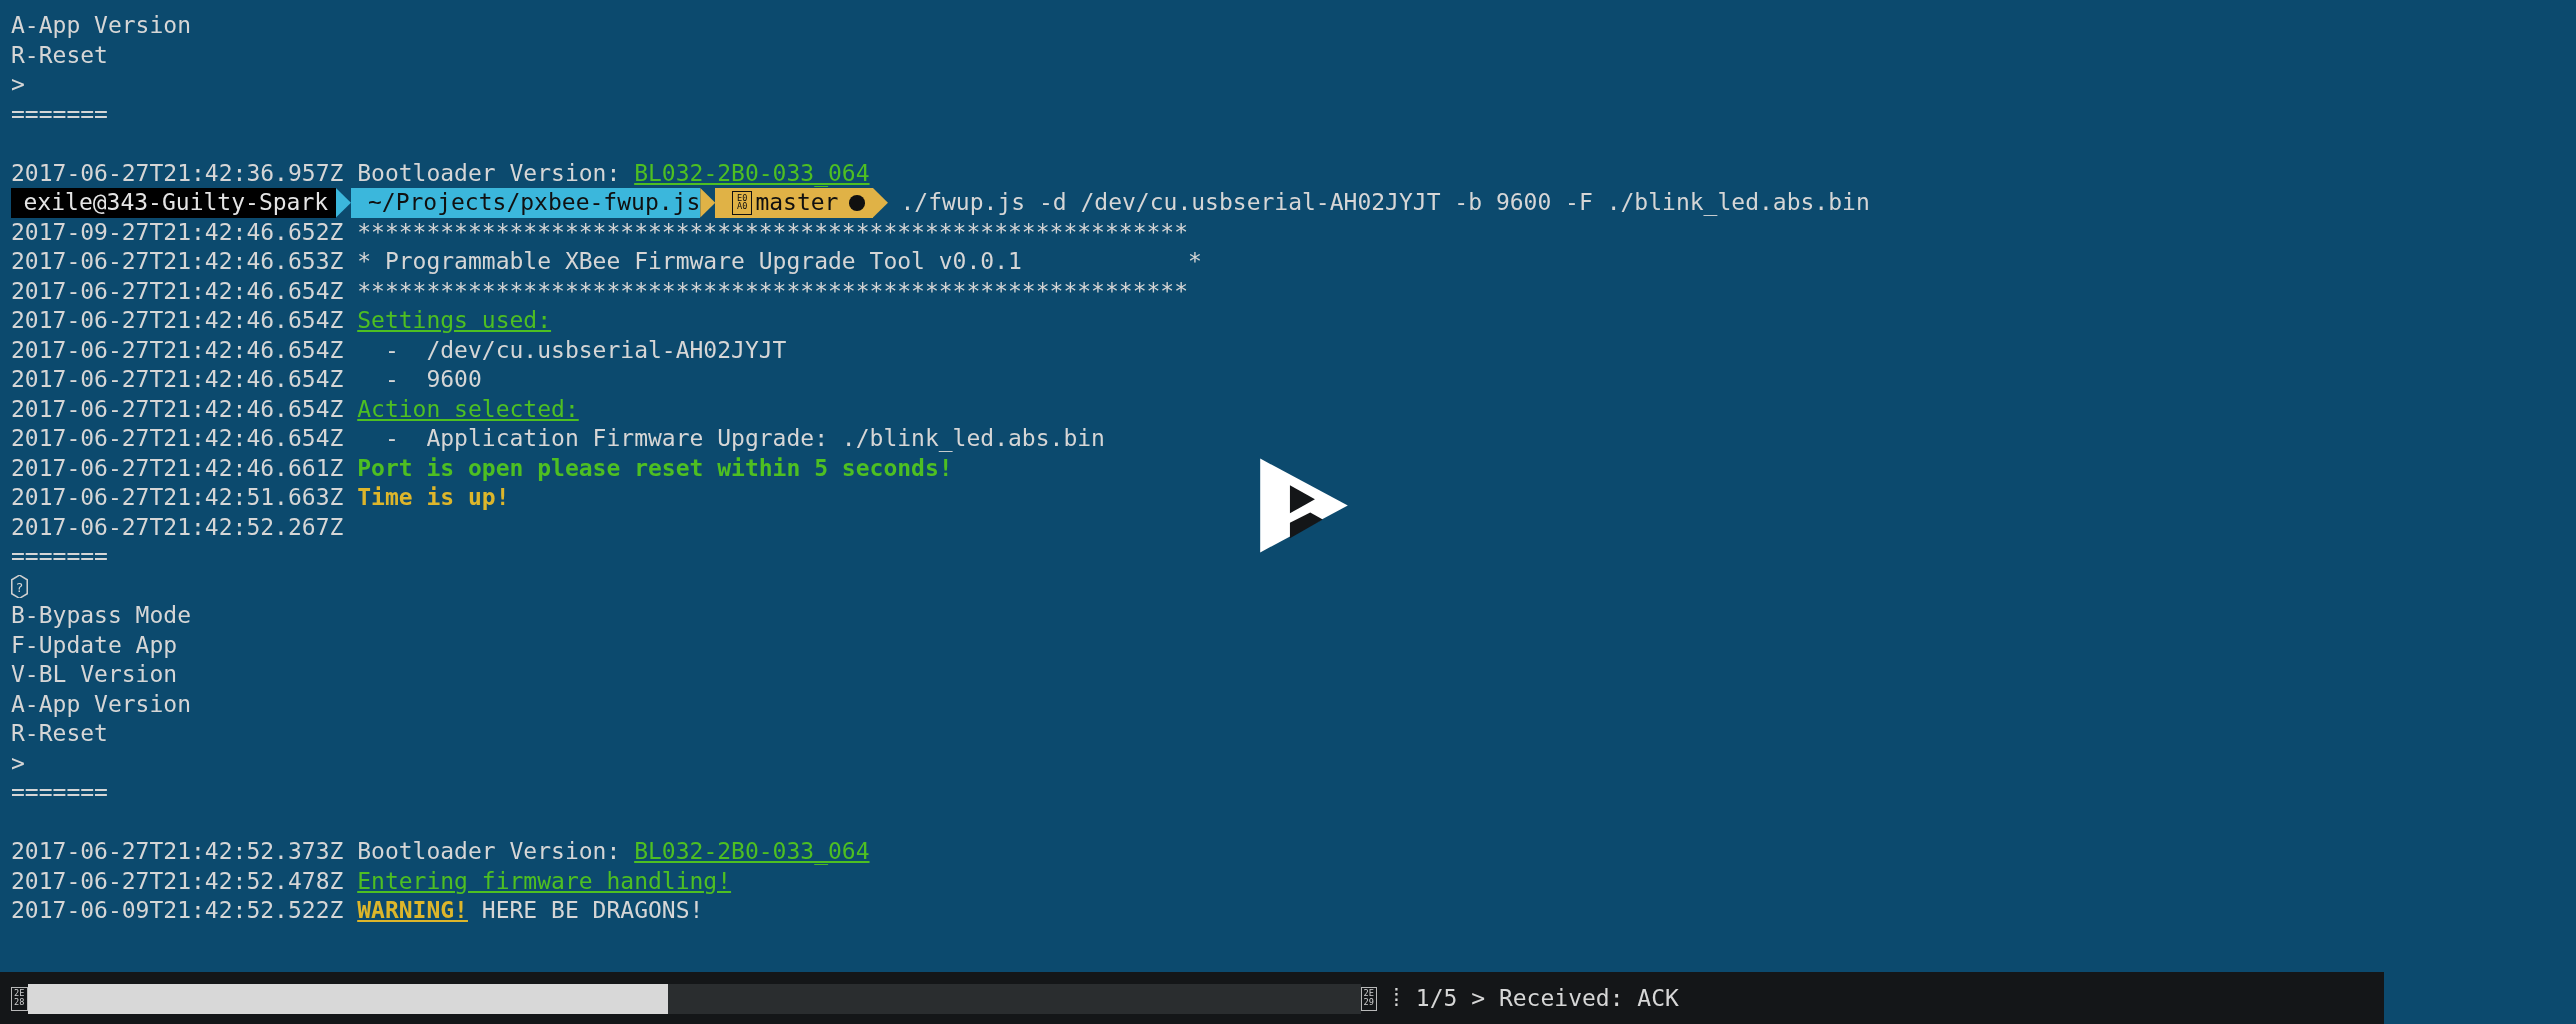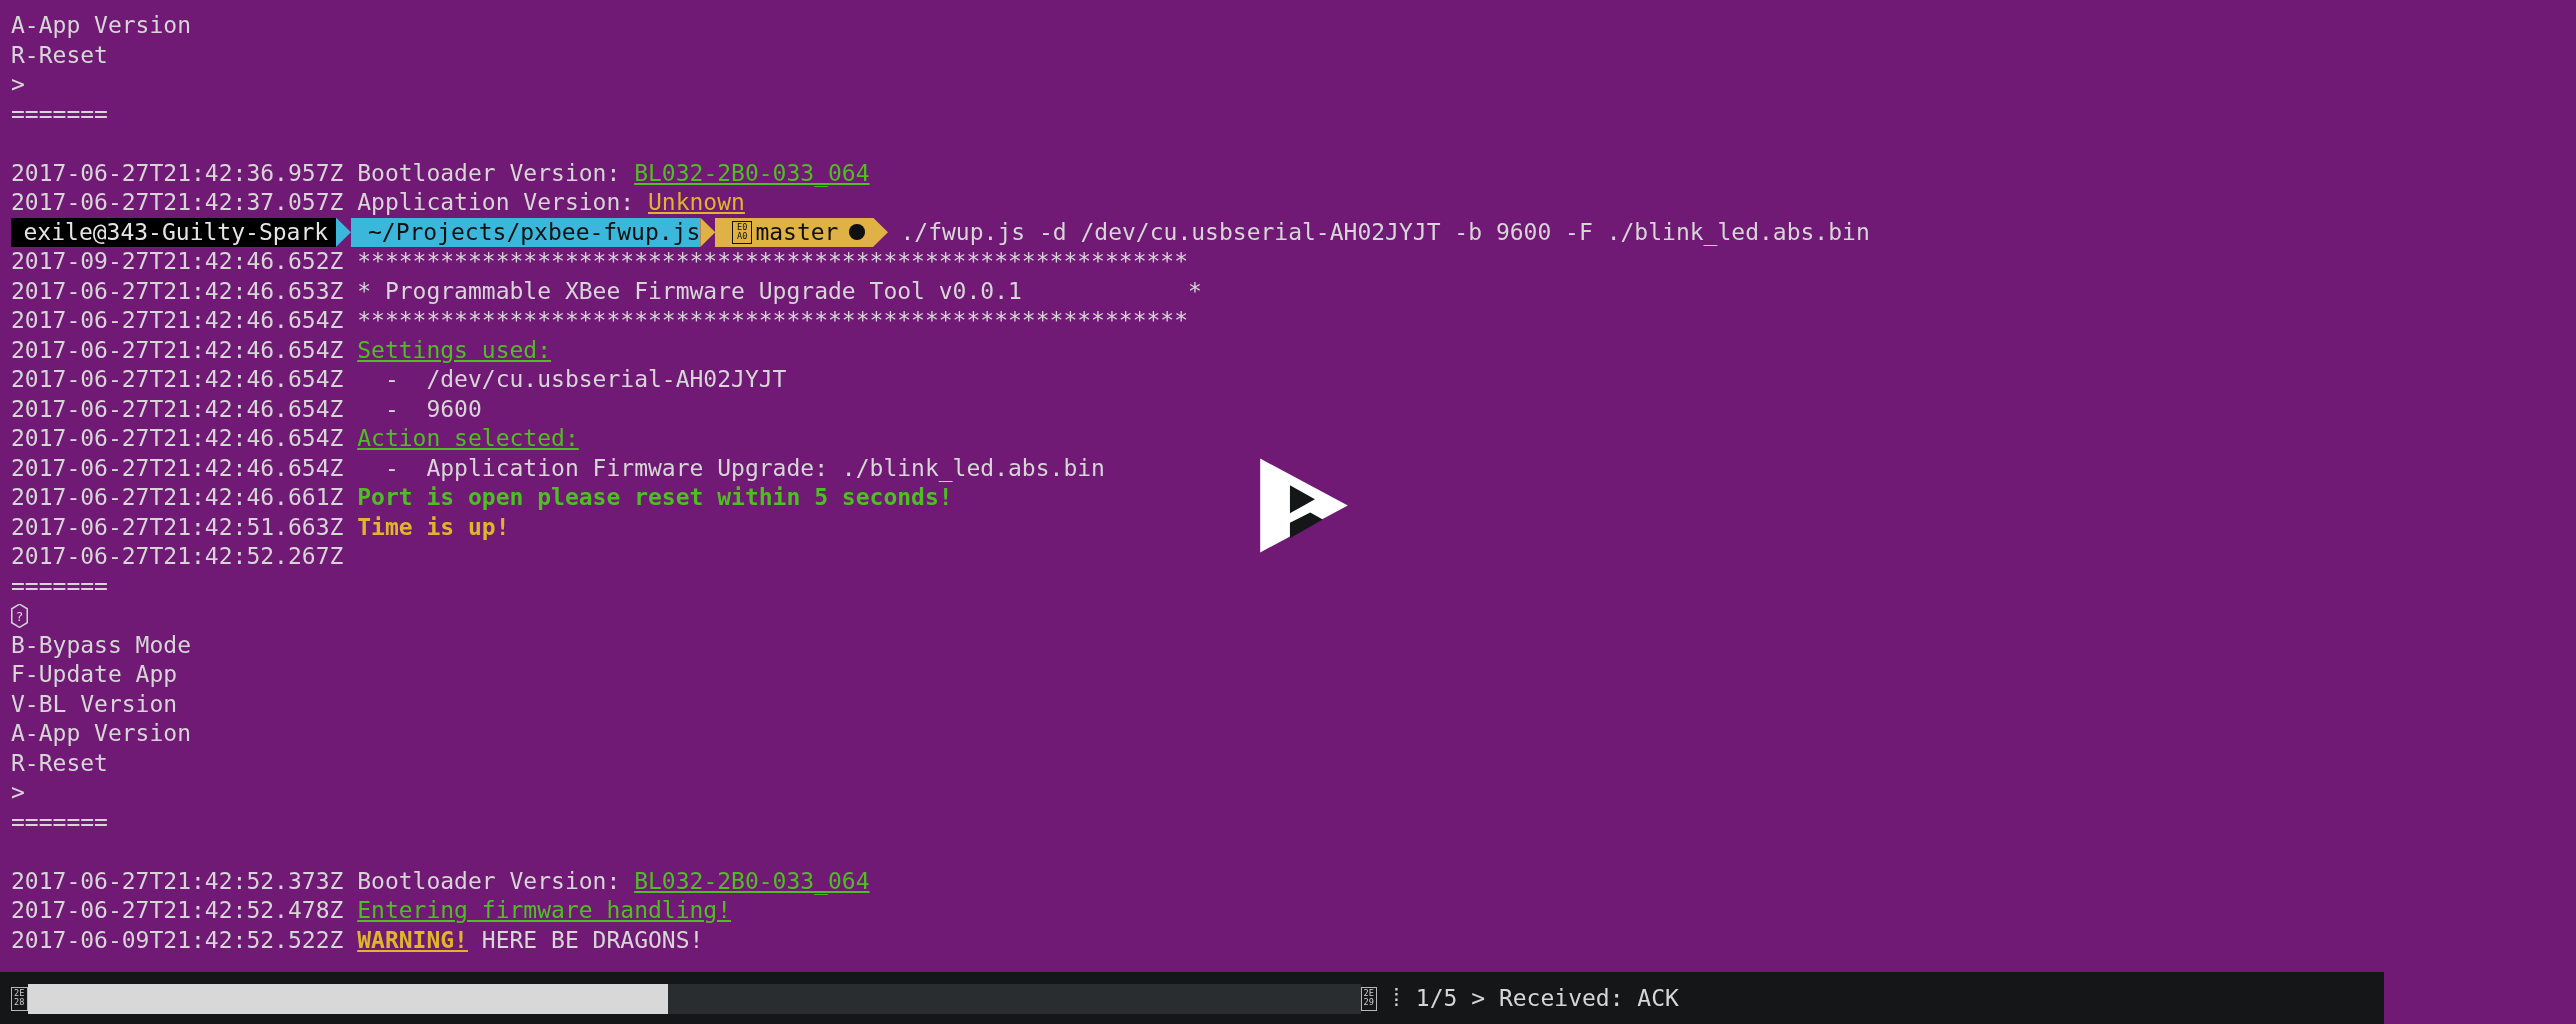--- a/index.html
+++ b/index.html
@@ -12,21 +12,21 @@
     height: 1025px;
     overflow: hidden;
     font-family: "DejaVu Sans Mono", "Liberation Mono", monospace;
   }
 
   
   #terminal {
     position: relative;
     width: 2576px;
     height: 1025px;
-    background: #701a75;
+    background: #0c4a6e;
     color: #d8d8d8;
     font-size: 23px;
     line-height: 29.5px;
     letter-spacing: 0px;
     box-sizing: border-box;
     padding: 0 0 0 0;
   }
 
   #screen {
     position: absolute;
@@ -202,21 +202,20 @@
 
   <div id="screen">
 
     <div class="ln c-default">A-App Version</div>
     <div class="ln c-default">R-Reset</div>
     <div class="ln c-default">&gt;</div>
     <div class="ln c-default">=======</div>
     <div class="ln"> </div>
 
     <div class="ln"><span class="c-default">2017-06-27T21:42:36.957Z </span><span class="c-default">Bootloader Version: </span><span class="c-green u">BL032-2B0-033_064</span></div>
-    <div class="ln"><span class="c-default">2017-06-27T21:42:37.057Z </span><span class="c-default">Application Version: </span><span class="c-yellow u">Unknown</span></div>
 
     <div class="prompt-line">
       <div class="seg seg-user"><span>exile@343-Guilty-Spark</span></div>
       <div class="arrow arrow-black-cyan"></div>
       <div class="seg seg-path"><span>~/Projects/pxbee-fwup.js</span></div>
       <div class="arrow arrow-cyan-gold"></div>
       <div class="seg seg-git">
         <span class="git-glyph"><span>E0</span><span>A0</span></span>
         <span>master</span>
         <span class="dirty-dot"></span>

